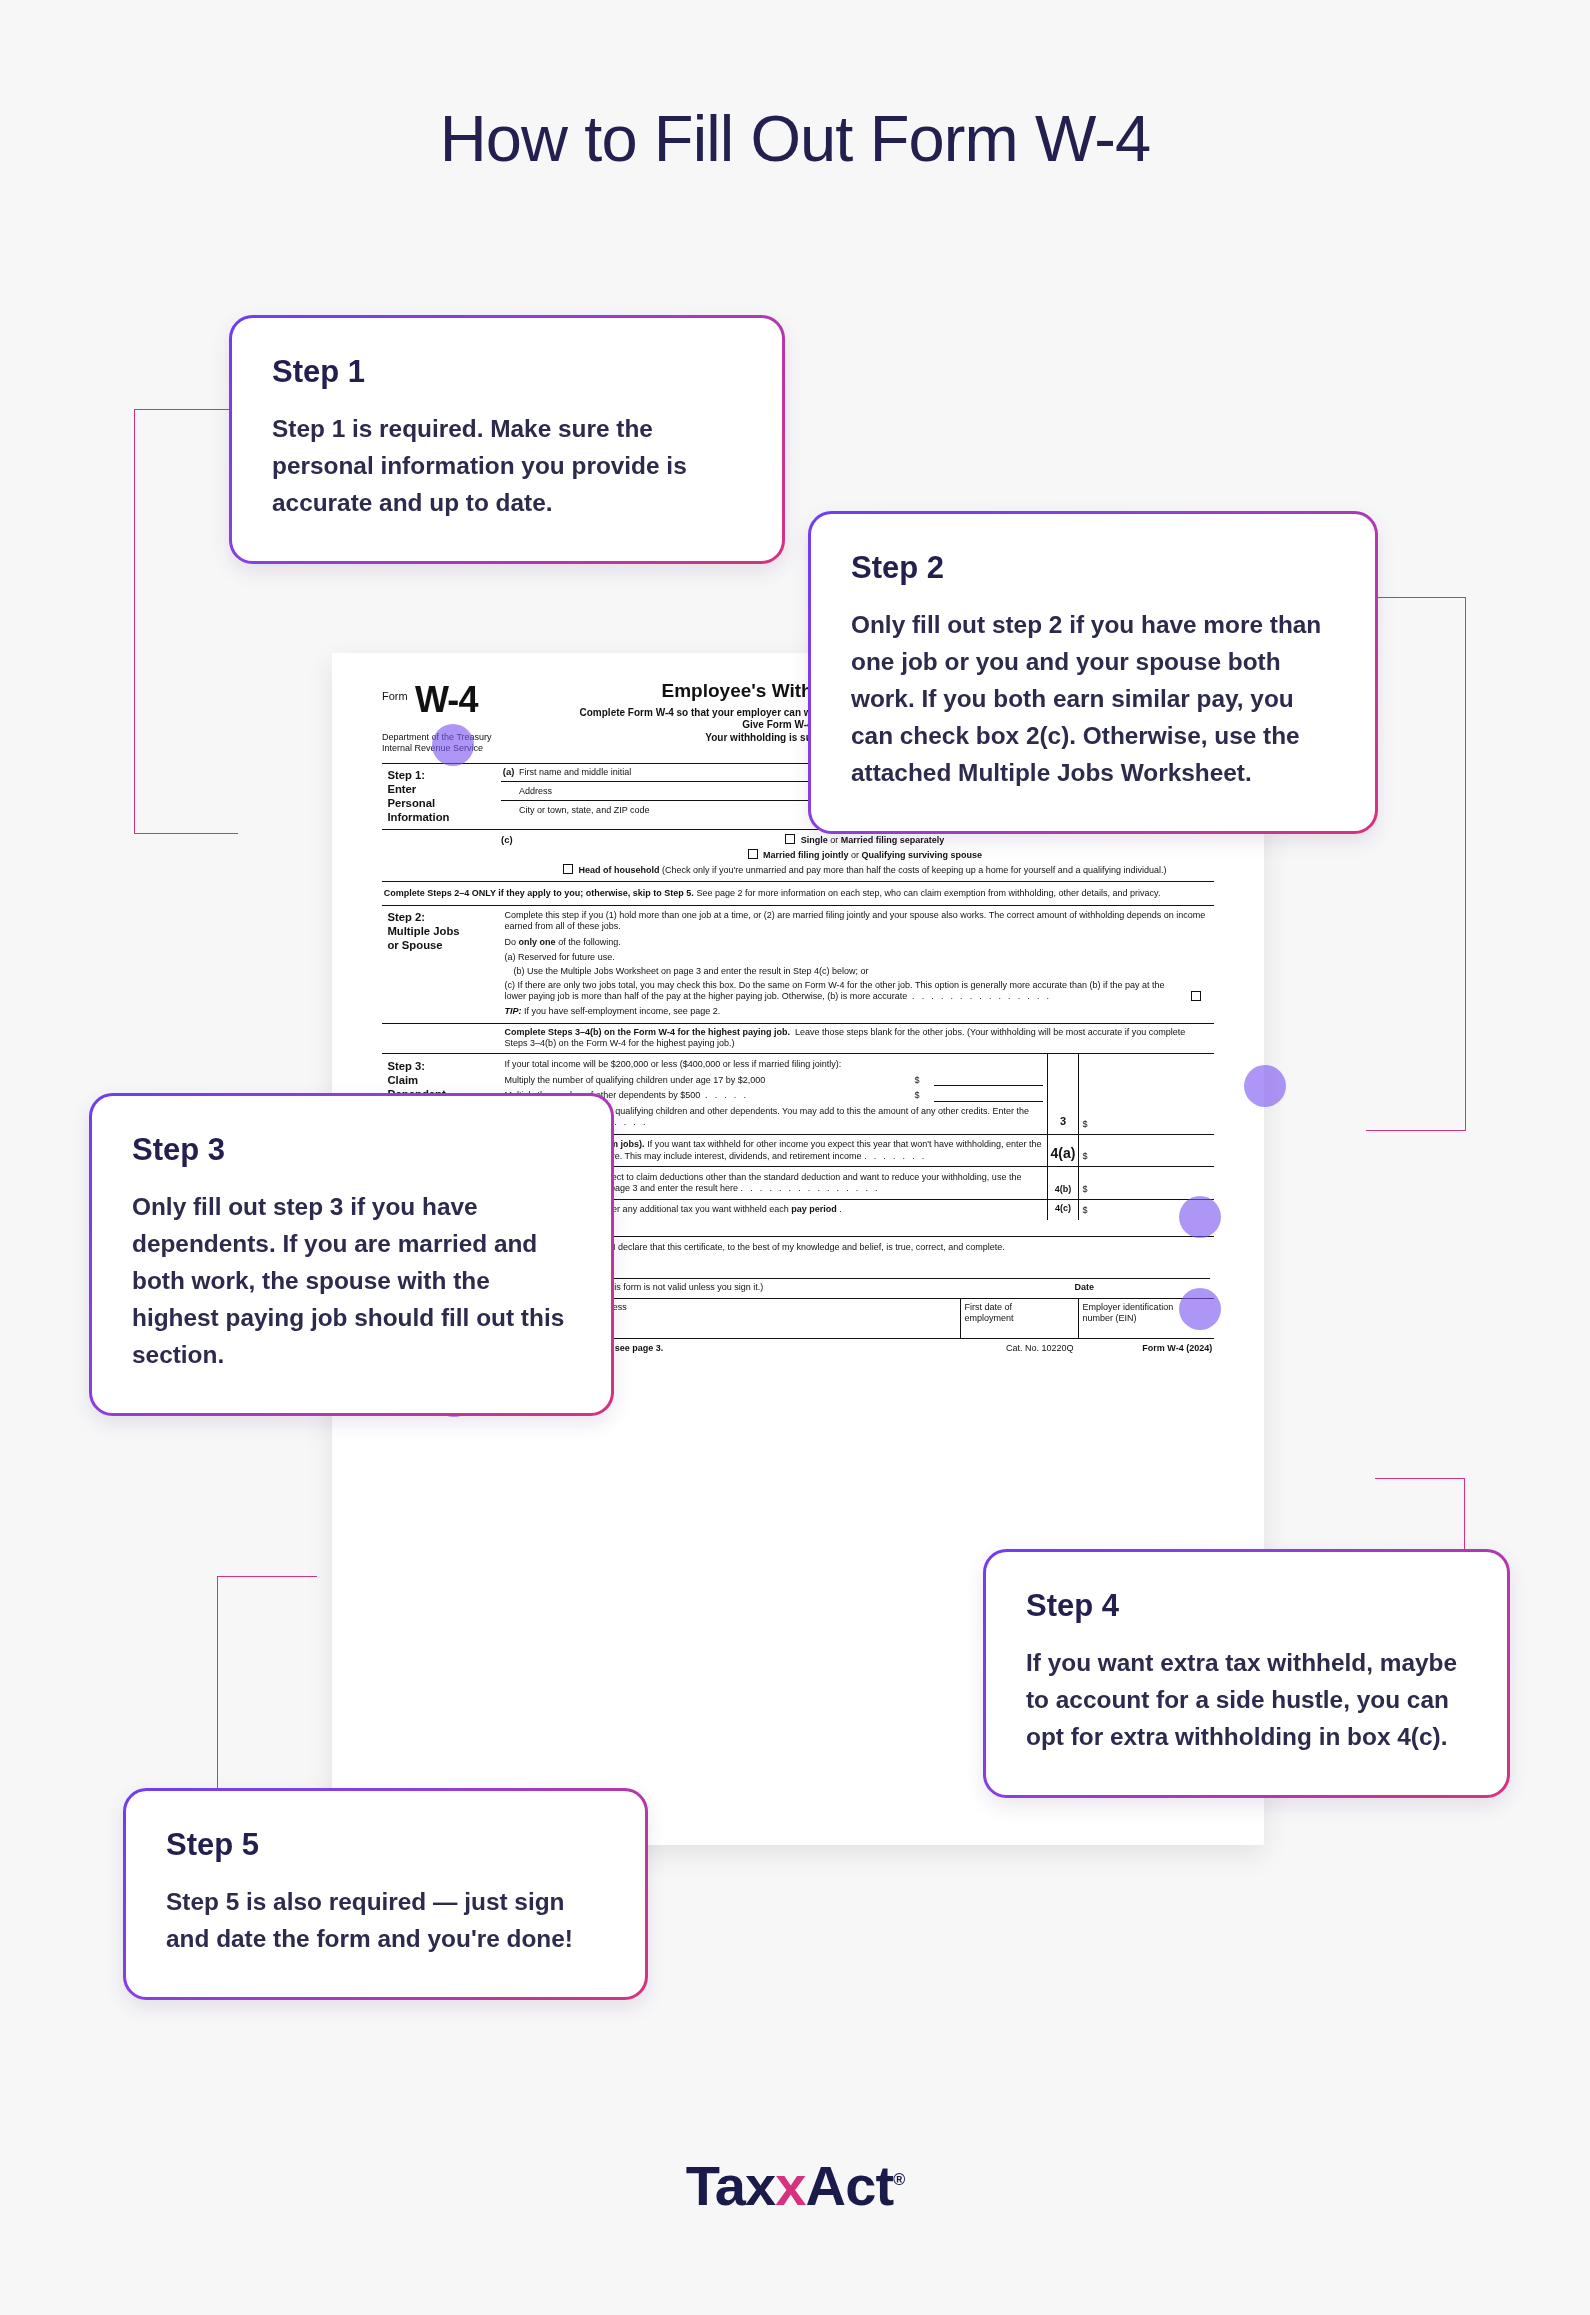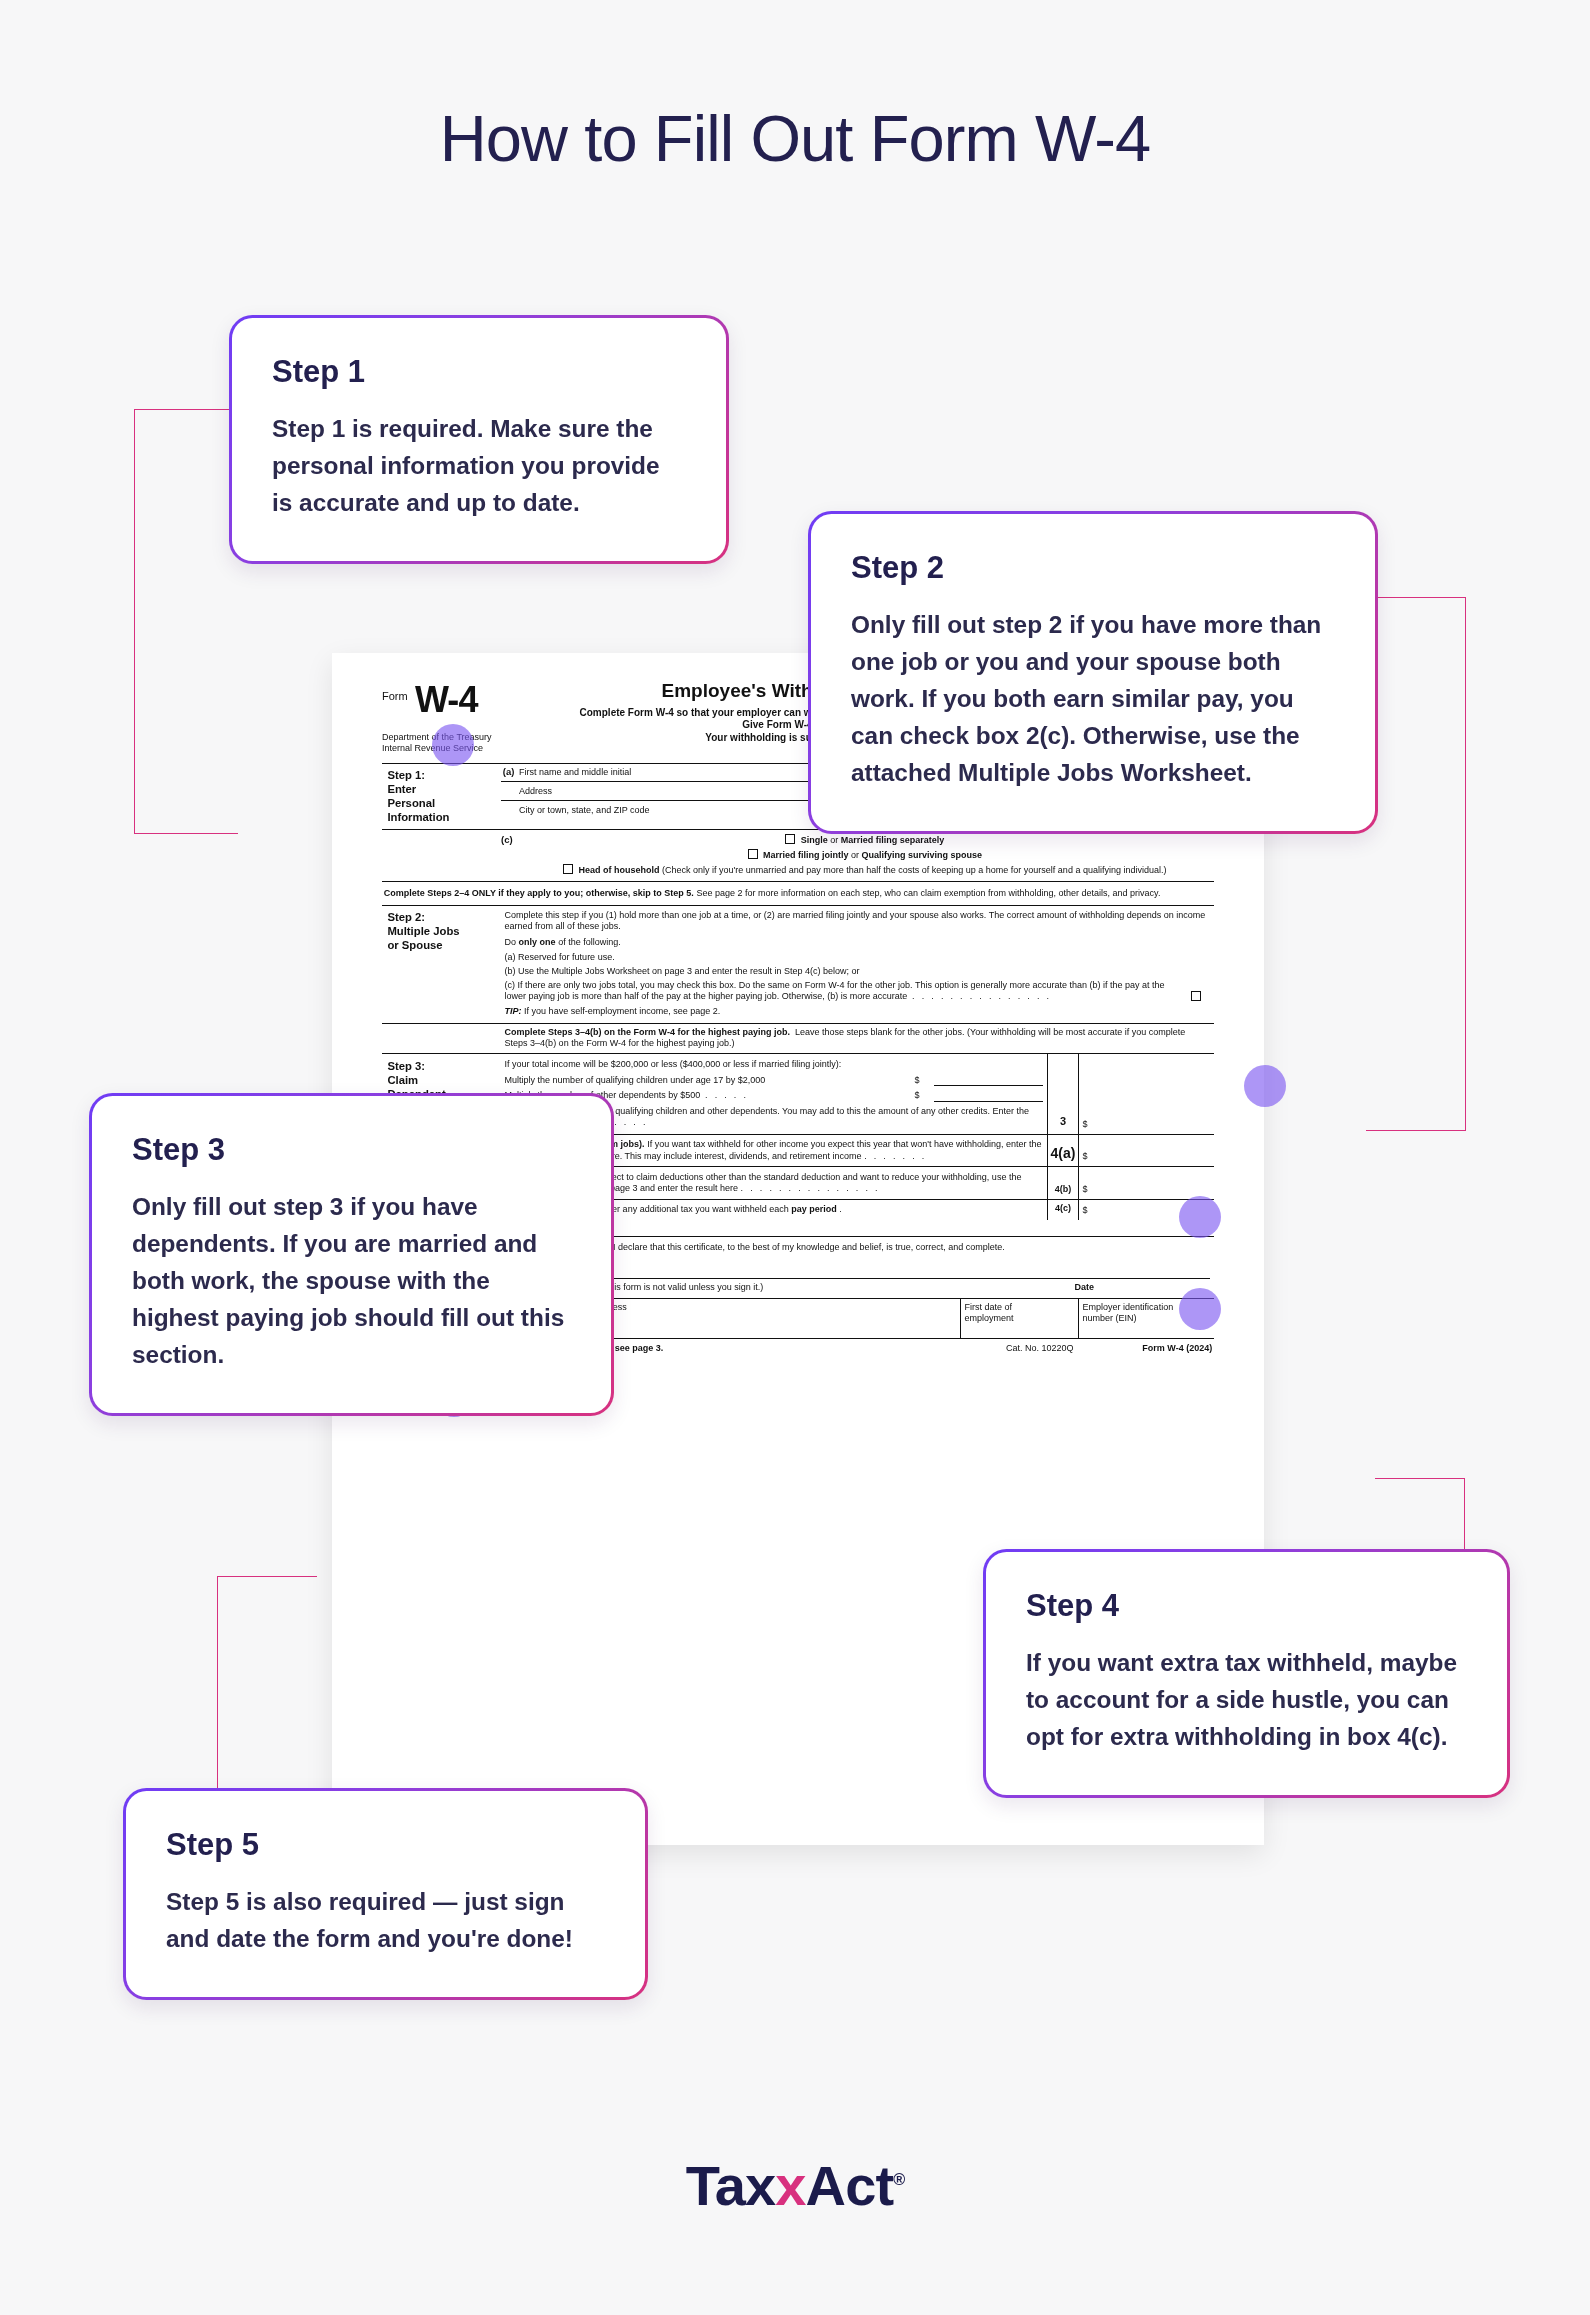--- a/index.html
+++ b/index.html
@@ -47,21 +47,21 @@
     letter-spacing: 0px;
   }
   .card p {
     margin: 0;
     font-size: 24.4px;
     line-height: 1.52;
     color: #2c2a4d;
     font-weight: 700;
   }
 
-  #card-step1 { left: 229px; top: 315px;  width: 500px; }
+  #card-step1 { left: 229px; top: 315px;  width: 556px; }
   #card-step2 { left: 808px; top: 511px;  width: 570px; }
   #card-step3 { left: 89px;  top: 1093px; width: 525px; }
   #card-step4 { left: 983px; top: 1549px; width: 527px; }
   #card-step5 { left: 123px; top: 1788px; width: 525px; }
 
   
   .doc-wrap {
     position: absolute;
     left: 332px; top: 653px;
     width: 932px; height: 1192px;
@@ -195,21 +195,21 @@
     </div>
 
     <div class="row">
       <div class="stepcol cellpad" style="white-space:pre-line;"><span>Step 2:
 Multiple Jobs
 or Spouse</span></div>
       <div style="flex:1; padding:4.5px 3.6px 5.4px 3.6px;">
         <div class="small">Complete this step if you (1) hold more than one job at a time, or (2) are married filing jointly and your spouse also works. The correct amount of withholding depends on income earned from all of these jobs.</div>
         <div class="small" style="margin-top:4.5px;"><span>Do </span><span class="b">only one</span><span> of the following.</span></div>
         <div class="small" style="margin-top:3.6px;">(a) Reserved for future use.</div>
-        <div class="small" style="margin-top:2.7px;">(b) Use the Multiple Jobs Worksheet on page 3 and enter the result in Step 4(c) below; or</div>
+        <div class="small" style="margin-top:2.7px;margin-left:9px;">(b) Use the Multiple Jobs Worksheet on page 3 and enter the result in Step 4(c) below; or</div>
         <div class="small" style="margin-top:2.7px; position:relative; padding-right:27px;">
           <span>(c) If there are only two jobs total, you may check this box. Do the same on Form W-4 for the other job. This option is generally more accurate than (b) if the pay at the lower paying job is more than half of the pay at the higher paying job. Otherwise, (b) is more accurate</span><span class="dots"> . . . . . . . . . . . . . . .</span>
           <span class="chk" style="position:absolute; right:3.6px; bottom:0.9px;"></span>
         </div>
         <div class="small" style="margin-top:3.6px;"><span class="b i">TIP:</span> <span>If you have self-employment income, see page 2.</span></div>
       </div>
     </div>
 
     <div class="row">
       <div class="stepcol cellpad"></div>

